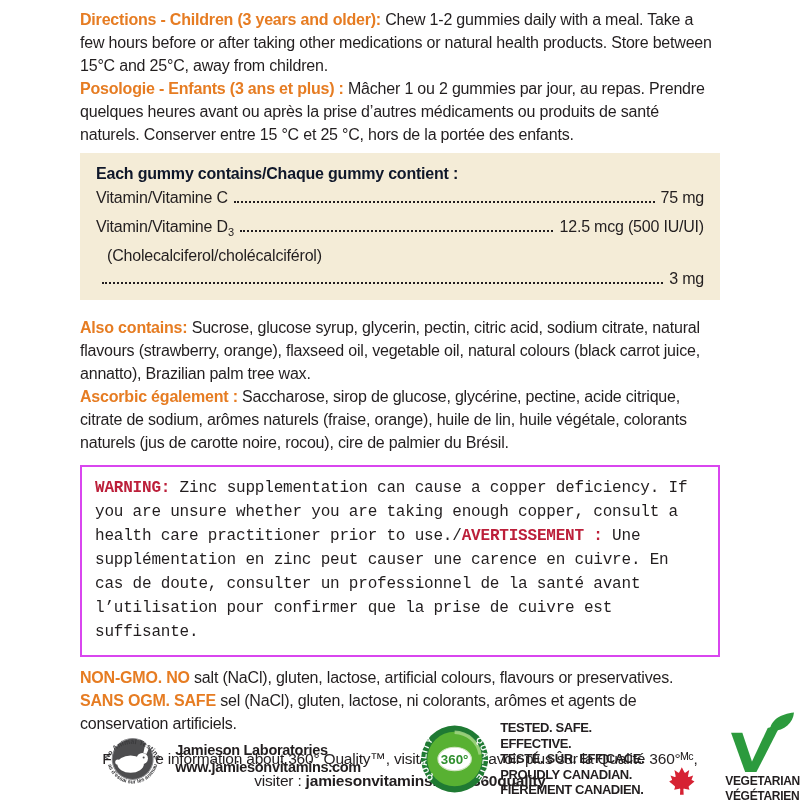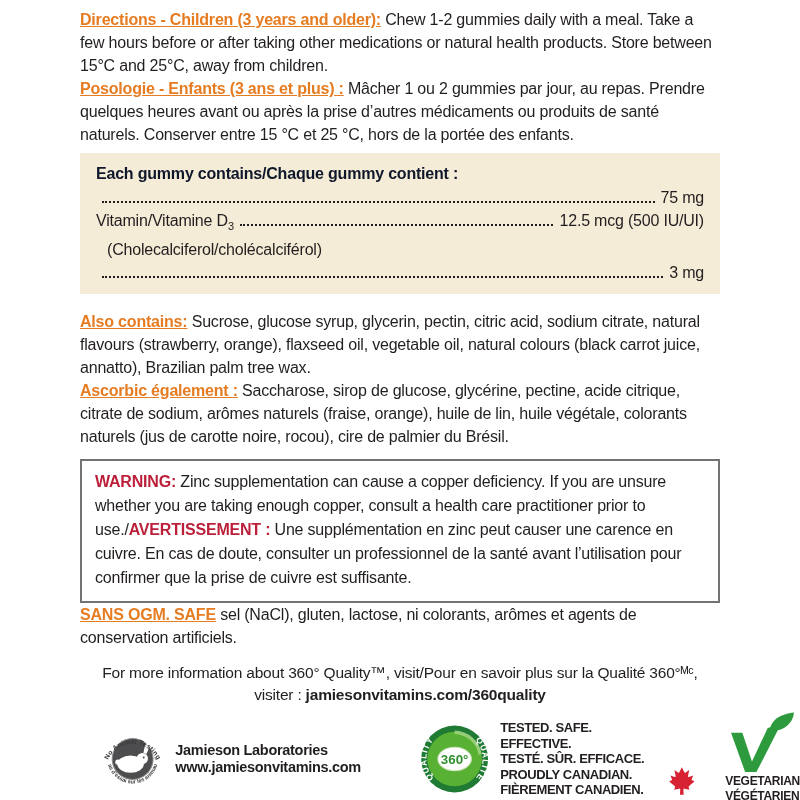--- a/index.html
+++ b/index.html
@@ -1,32 +1,32 @@
 <!DOCTYPE html>
 <html><head>
 <meta charset="utf-8">
 <style>
   * { margin:0; padding:0; box-sizing:border-box; }
   html,body { width:800px; height:800px; background:#ffffff; overflow:hidden;
     font-family:"Liberation Sans", sans-serif; color:#221e1f; }
   .label { position:absolute; left:80px; top:8px; width:640px; letter-spacing:-0.2px; }
   .para { font-size:16px; line-height:23px; }
-  .lead-orange { color:#e67c22; font-weight:bold;text-decoration:underline; }
+  .lead-orange { color:#e67c22; font-weight:bold; }
   .lead-red { color:#bc1f3a; font-weight:bold; }
   .panel { background:#f4ecd7; margin-top:7px; padding:9px 16px 10px 16px; }
   .panel-heading { font-size:16px; line-height:24px; color:#0f172a; font-weight:bold; }
   .ing-row { display:flex; align-items:baseline; font-size:16px; line-height:23px; }
   .ing-name { white-space:nowrap; }
   .ing-name sub { font-size:11px; }
   .dots { flex:1 1 auto; min-width:20px; border-bottom:2px dotted #221e1f; margin:0 6px 4px 6px; }
   .ing-amount { white-space:nowrap; }
   .ing-detail { font-size:16px; line-height:23px; padding-left:11px; }
   .section { margin-top:16px; }
-  .warning-box { margin-top:11px; border:2px solid #737373; padding:9px 13px 11px 13px;
-    font-size:16px; line-height:24px; }
+  .warning-box { margin-top:11px; border:2px solid #d946ef; padding:9px 13px 11px 13px;
+    font-size:16px; line-height:24px;font-family:Liberation Mono, monospace; }
   .info { margin-top:13px; text-align:center; font-size:15.5px; line-height:22px; }
   .info b { font-weight:bold; }
   .footer { position:absolute; left:0; top:718px; width:800px; height:82px;
     display:flex; align-items:center; }
   .addr { font-weight:bold; font-size:14.5px; line-height:17.5px; letter-spacing:-0.3px; }
   .addr .pre { white-space:pre; }
   .claims { font-weight:bold; font-size:13px; line-height:15.5px; letter-spacing:-0.4px; }
   .claims-wrap { display:flex; align-items:flex-end; }
   .veg-wrap { display:flex; align-items:flex-end;flex-direction:column; }
   .veg-text { font-weight:bold; font-size:12px; line-height:15px; letter-spacing:-0.3px;
@@ -38,20 +38,21 @@
 
 <div class="label">
 
   <div class="para"><span class="lead-orange">Directions - Children (3 years and older):</span><span> Chew 1-2 gummies daily with a meal. Take a few hours before or after taking other medications or natural health products. Store between 15°C and 25°C, away from children.</span></div>
   <div class="para"><span class="lead-orange">Posologie - Enfants (3 ans et plus) :</span><span> Mâcher 1 ou 2 gummies par jour, au repas. Prendre quelques heures avant ou après la prise d’autres médicaments ou produits de santé naturels. Conserver entre 15 °C et 25 °C, hors de la portée des enfants.</span></div>
 
   <div class="panel">
     <div class="panel-heading">Each gummy contains/Chaque gummy contient :</div>
 
     <div class="ing-row">
+      <span class="ing-name"><span>Vitamin/Vitamine C</span><sub></sub></span>
       <span class="dots"></span>
       <span class="ing-amount">75 mg</span>
     </div>
 
     <div class="ing-row">
       <span class="ing-name"><span>Vitamin/Vitamine D</span><sub>3</sub></span>
       <span class="dots"></span>
       <span class="ing-amount">12.5 mcg (500 IU/UI)</span>
     </div>
     <div class="ing-detail">(Cholecalciferol/cholécalciférol)</div>
@@ -60,20 +61,21 @@
       <span class="dots"></span>
       <span class="ing-amount">3 mg</span>
     </div>
   </div>
 
   <div class="para section"><span class="lead-orange">Also contains:</span><span> Sucrose, glucose syrup, glycerin, pectin, citric acid, sodium citrate, natural flavours (strawberry, orange), flaxseed oil, vegetable oil, natural colours (black carrot juice, annatto), Brazilian palm tree wax.</span></div>
   <div class="para"><span class="lead-orange">Ascorbic également :</span><span> Saccharose, sirop de glucose, glycérine, pectine, acide citrique, citrate de sodium, arômes naturels (fraise, orange), huile de lin, huile végétale, colorants naturels (jus de carotte noire, rocou), cire de palmier du Brésil.</span></div>
 
   <div class="warning-box"><span class="lead-red">WARNING:</span><span> Zinc supplementation can cause a copper deficiency. If you are unsure whether you are taking enough copper, consult a health care practitioner prior to use./</span><span class="lead-red">AVERTISSEMENT :</span><span> Une supplémentation en zinc peut causer une carence en cuivre. En cas de doute, consulter un professionnel de la santé avant l’utilisation pour confirmer que la prise de cuivre est suffisante.</span></div>
 
+  <div class="para" style="margin-top:9px;"><span class="lead-orange">NON-GMO. NO</span><span> salt (NaCl), gluten, lactose, artificial colours, flavours or preservatives.</span></div>
   <div class="para"><span class="lead-orange">SANS OGM. SAFE</span><span> sel (NaCl), gluten, lactose, ni colorants, arômes et agents de conservation artificiels.</span></div>
 
   <div class="info">
     <div>For more information about 360° Quality™, visit/Pour en savoir plus sur la Qualité 360°ᴹᶜ,</div>
     <div><span>visiter : </span><b>jamiesonvitamins.com/360quality</b></div>
   </div>
 </div>
 
 <div class="footer">
 

